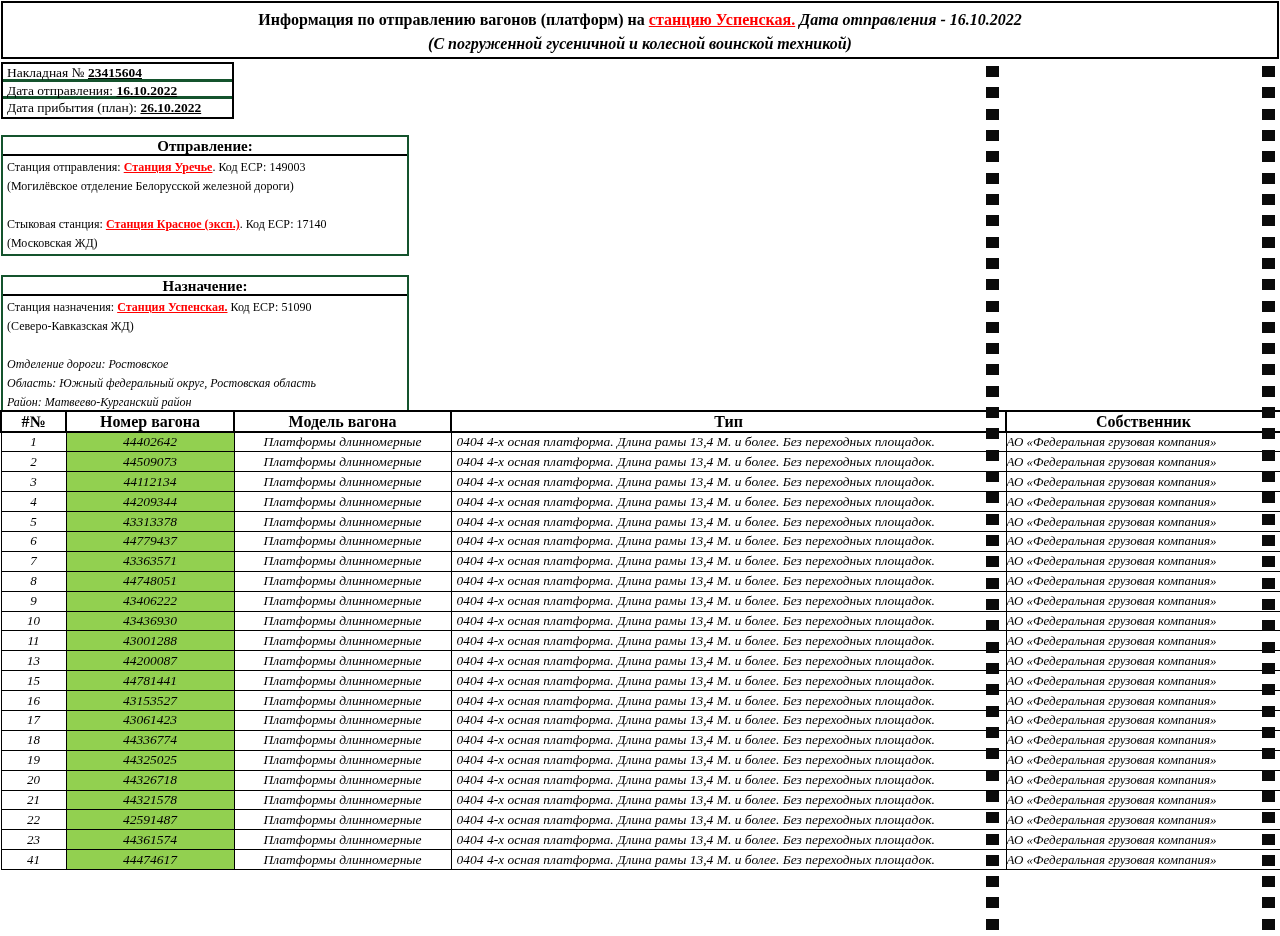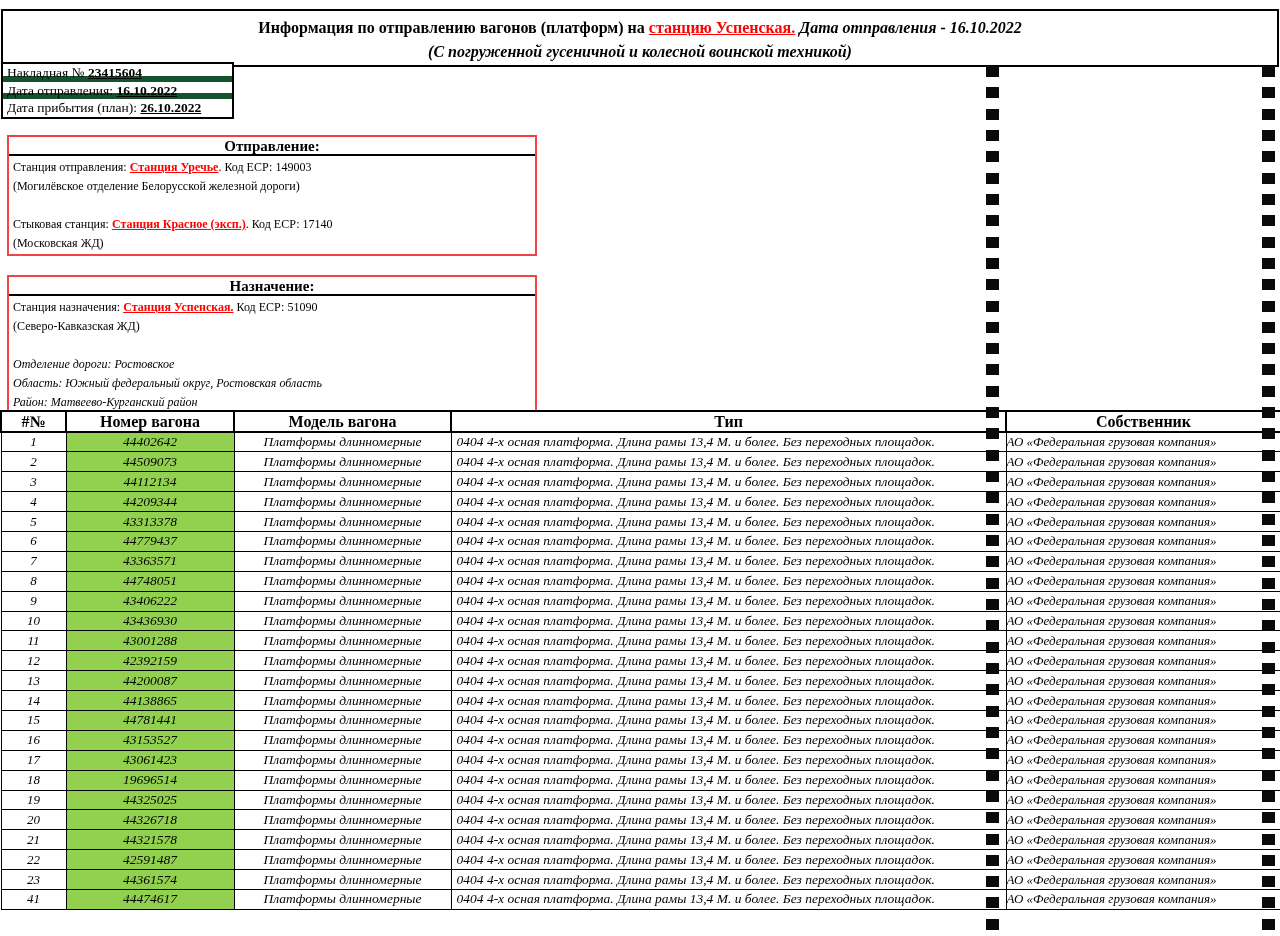--- a/index.html
+++ b/index.html
@@ -10,37 +10,37 @@
     color:#000;
   }
   .page { position:relative; width:1280px; height:936px; background:#fff; overflow:hidden; }
 
   .red-link { color:var(--link-red, #ff0000); font-weight:bold; text-decoration:underline; cursor:pointer; }
   .it { font-style:italic; }
   .bi { font-weight:bold; font-style:italic; }
 
   
   .title-box {
-    position:absolute; left:1px; top:9px; width:1278px; height:58px;
+    position:absolute; left:1px; top:1px; width:1278px; height:58px;
     border:2px solid #000; text-align:center; padding-top:5px; background:#fff;
   }
   .title-line1 { font-size:16px; font-weight:bold; line-height:24px; white-space:nowrap; }
   .title-line2 { font-size:16px; font-weight:bold; font-style:italic; line-height:24px; }
 
   
   .waybill-box {
     position:absolute; left:1px; top:62px; width:233px;
     border:2px solid #000; font-size:13.5px; background:#fff;
   }
-  .wb-row { height:17.6px; line-height:17.6px; padding-left:4px; border-bottom:6px solid #14532d; white-space:nowrap; }
+  .wb-row { height:17.6px; line-height:17.6px; padding-left:4px; border-bottom:3px solid #14532d; white-space:nowrap; }
   .wb-row:last-child { border-bottom:none; }
   .wb-value { font-weight:bold; text-decoration:underline; }
 
   
-  .section-box { position:absolute; left:7px; width:530px; border:2px solid #ef4444; background:#fff; }
+  .section-box { position:absolute; left:1px; width:408px; border:2px solid #14532d; background:#fff; }
   .dep-box  { top:135px; }
   .dest-box { top:275px; }
   .section-header {
     height:19px; line-height:19px; text-align:center;
     font-weight:bold; font-size:15px; border-bottom:2px solid #000;
   }
   .section-body { padding:2px 4px 1px 4px; font-size:12px; }
   .section-body .line { height:19px; line-height:19px; white-space:nowrap; }
 
   
@@ -213,43 +213,29 @@
     </tr>
 
     <tr>
       <td class="c-num">11</td>
       <td class="c-wagon">43001288</td>
       <td class="c-model">Платформы длинномерные</td>
       <td class="c-type">0404 4-х осная платформа. Длина рамы 13,4 М. и более. Без переходных площадок.</td>
       <td class="c-owner">АО «Федеральная грузовая компания»</td>
     </tr>
 
-    <tr>
-      <td class="c-num">12</td>
-      <td class="c-wagon">42392159</td>
-      <td class="c-model">Платформы длинномерные</td>
-      <td class="c-type">0404 4-х осная платформа. Длина рамы 13,4 М. и более. Без переходных площадок.</td>
-      <td class="c-owner">АО «Федеральная грузовая компания»</td>
-    </tr>
 
     <tr>
       <td class="c-num">13</td>
       <td class="c-wagon">44200087</td>
       <td class="c-model">Платформы длинномерные</td>
       <td class="c-type">0404 4-х осная платформа. Длина рамы 13,4 М. и более. Без переходных площадок.</td>
       <td class="c-owner">АО «Федеральная грузовая компания»</td>
     </tr>
 
-    <tr>
-      <td class="c-num">14</td>
-      <td class="c-wagon">44138865</td>
-      <td class="c-model">Платформы длинномерные</td>
-      <td class="c-type">0404 4-х осная платформа. Длина рамы 13,4 М. и более. Без переходных площадок.</td>
-      <td class="c-owner">АО «Федеральная грузовая компания»</td>
-    </tr>
 
     <tr>
       <td class="c-num">15</td>
       <td class="c-wagon">44781441</td>
       <td class="c-model">Платформы длинномерные</td>
       <td class="c-type">0404 4-х осная платформа. Длина рамы 13,4 М. и более. Без переходных площадок.</td>
       <td class="c-owner">АО «Федеральная грузовая компания»</td>
     </tr>
 
     <tr>
@@ -263,21 +249,21 @@
     <tr>
       <td class="c-num">17</td>
       <td class="c-wagon">43061423</td>
       <td class="c-model">Платформы длинномерные</td>
       <td class="c-type">0404 4-х осная платформа. Длина рамы 13,4 М. и более. Без переходных площадок.</td>
       <td class="c-owner">АО «Федеральная грузовая компания»</td>
     </tr>
 
     <tr>
       <td class="c-num">18</td>
-      <td class="c-wagon">19696514</td>
+      <td class="c-wagon">44336774</td>
       <td class="c-model">Платформы длинномерные</td>
       <td class="c-type">0404 4-х осная платформа. Длина рамы 13,4 М. и более. Без переходных площадок.</td>
       <td class="c-owner">АО «Федеральная грузовая компания»</td>
     </tr>
 
     <tr>
       <td class="c-num">19</td>
       <td class="c-wagon">44325025</td>
       <td class="c-model">Платформы длинномерные</td>
       <td class="c-type">0404 4-х осная платформа. Длина рамы 13,4 М. и более. Без переходных площадок.</td>

